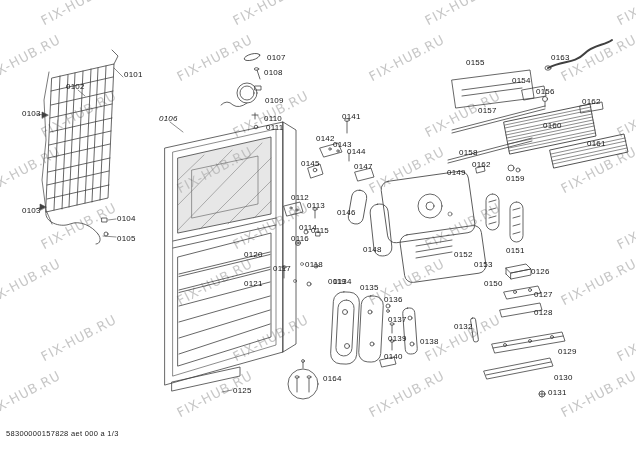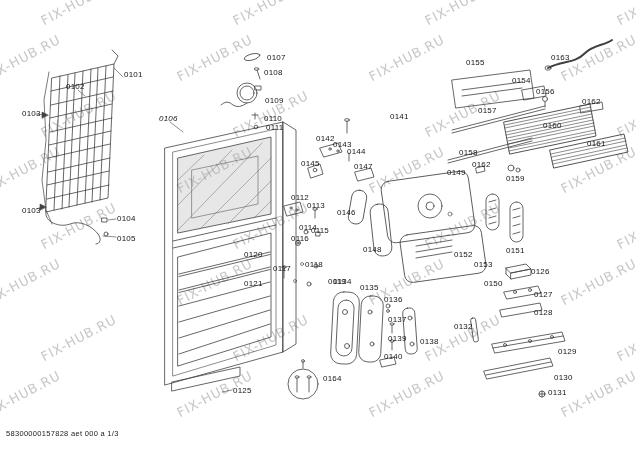--- a/index.html
+++ b/index.html
@@ -314,21 +314,21 @@
       <div class="part-label" style="left: 22px; top: 109px;">0103</div>
       <div class="part-label" style="left: 22px; top: 206px;">0103</div>
       <div class="part-label" style="left: 117px; top: 214px;">0104</div>
       <div class="part-label" style="left: 117px; top: 234px;">0105</div>
       <div class="part-label" style="left: 159px; top: 114px; font-style: italic;">0106</div>
       <div class="part-label" style="left: 267px; top: 53px;">0107</div>
       <div class="part-label" style="left: 264px; top: 68px;">0108</div>
       <div class="part-label" style="left: 265px; top: 96px;">0109</div>
       <div class="part-label" style="left: 264px; top: 114px;">0110</div>
       <div class="part-label" style="left: 266px; top: 123px;">0111</div>
-      <div class="part-label" style="left: 342px; top: 112px; margin-left: 48px;">0141</div>
+      <div class="part-label" style="left: 342px; top: 112px;">0141</div>
       <div class="part-label" style="left: 316px; top: 134px;">0142</div>
       <div class="part-label" style="left: 333px; top: 140px;">0143</div>
       <div class="part-label" style="left: 347px; top: 147px;">0144</div>
       <div class="part-label" style="left: 301px; top: 159px;">0145</div>
       <div class="part-label" style="left: 354px; top: 162px;">0147</div>
       <div class="part-label" style="left: 291px; top: 193px;">0112</div>
       <div class="part-label" style="left: 307px; top: 201px;">0113</div>
       <div class="part-label" style="left: 299px; top: 223px;">0114</div>
       <div class="part-label" style="left: 311px; top: 226px;">0115</div>
       <div class="part-label" style="left: 291px; top: 234px;">0116</div>

